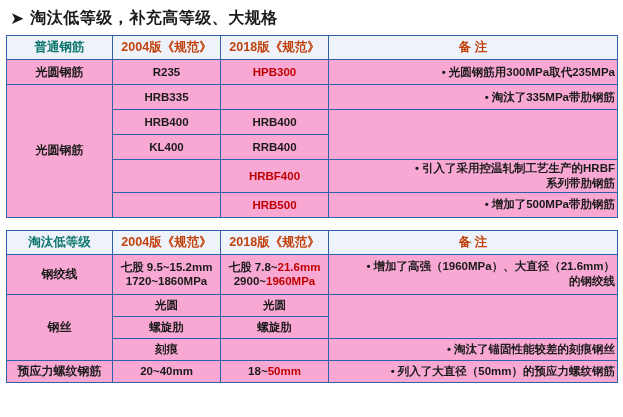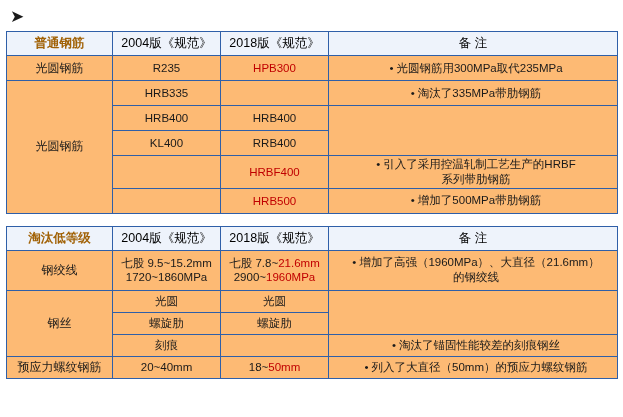--- a/index.html
+++ b/index.html
@@ -43,37 +43,38 @@
     table-layout: fixed;
     margin: 0 auto;
   }
   td, th {
     border: 1px solid #2f5fa8;
     text-align: center;
     vertical-align: middle;
     font-size: 11.5px;
     color: #1a1a1a;
     padding: 1px 2px;
-    background: #fdba74;
+    background: #f9a8d4;
     line-height: 1.25;
+    font-weight: bold;
   }
   .hdr td {
     background: #eef3fb;
-    font-weight: normal;
+    font-weight: bold;
     font-size: 12.5px;
     height: 24px;
-    color: #000000;
+    color: #c2410c;
   }
   .hdr td.red-hdr {
-    color: #a16207;
+    color: #0f766e;
     font-size: 12.5px;
     font-weight: bold;
   }
   .note {
-    text-align: center;
+    text-align: right;
     padding-left: 8px;
     font-size: 11.5px;
     line-height: 1.3;
   }
   .note-line { display: block; }
   .bullet { margin-right: 3px; }
   .red { color: #c00000; }
   .rowlabel { font-size: 12px; }
   .spacer { height: 12px; }
 
@@ -85,20 +86,21 @@
 
   .t1 .r { height: 25px; }
 </style>
 </head>
 <body>
 
 <div id="page">
 
   <div class="title-row">
     <span class="title-arrow">➤</span>
+    <span class="title-text">淘汰低等级，补充高等级、大规格</span>
   </div>
 
   <div class="tbl-wrap">
     <table class="t1">
       <colgroup>
           <col class="c1">
           <col class="c2">
           <col class="c3">
           <col class="c4">
         </colgroup>

